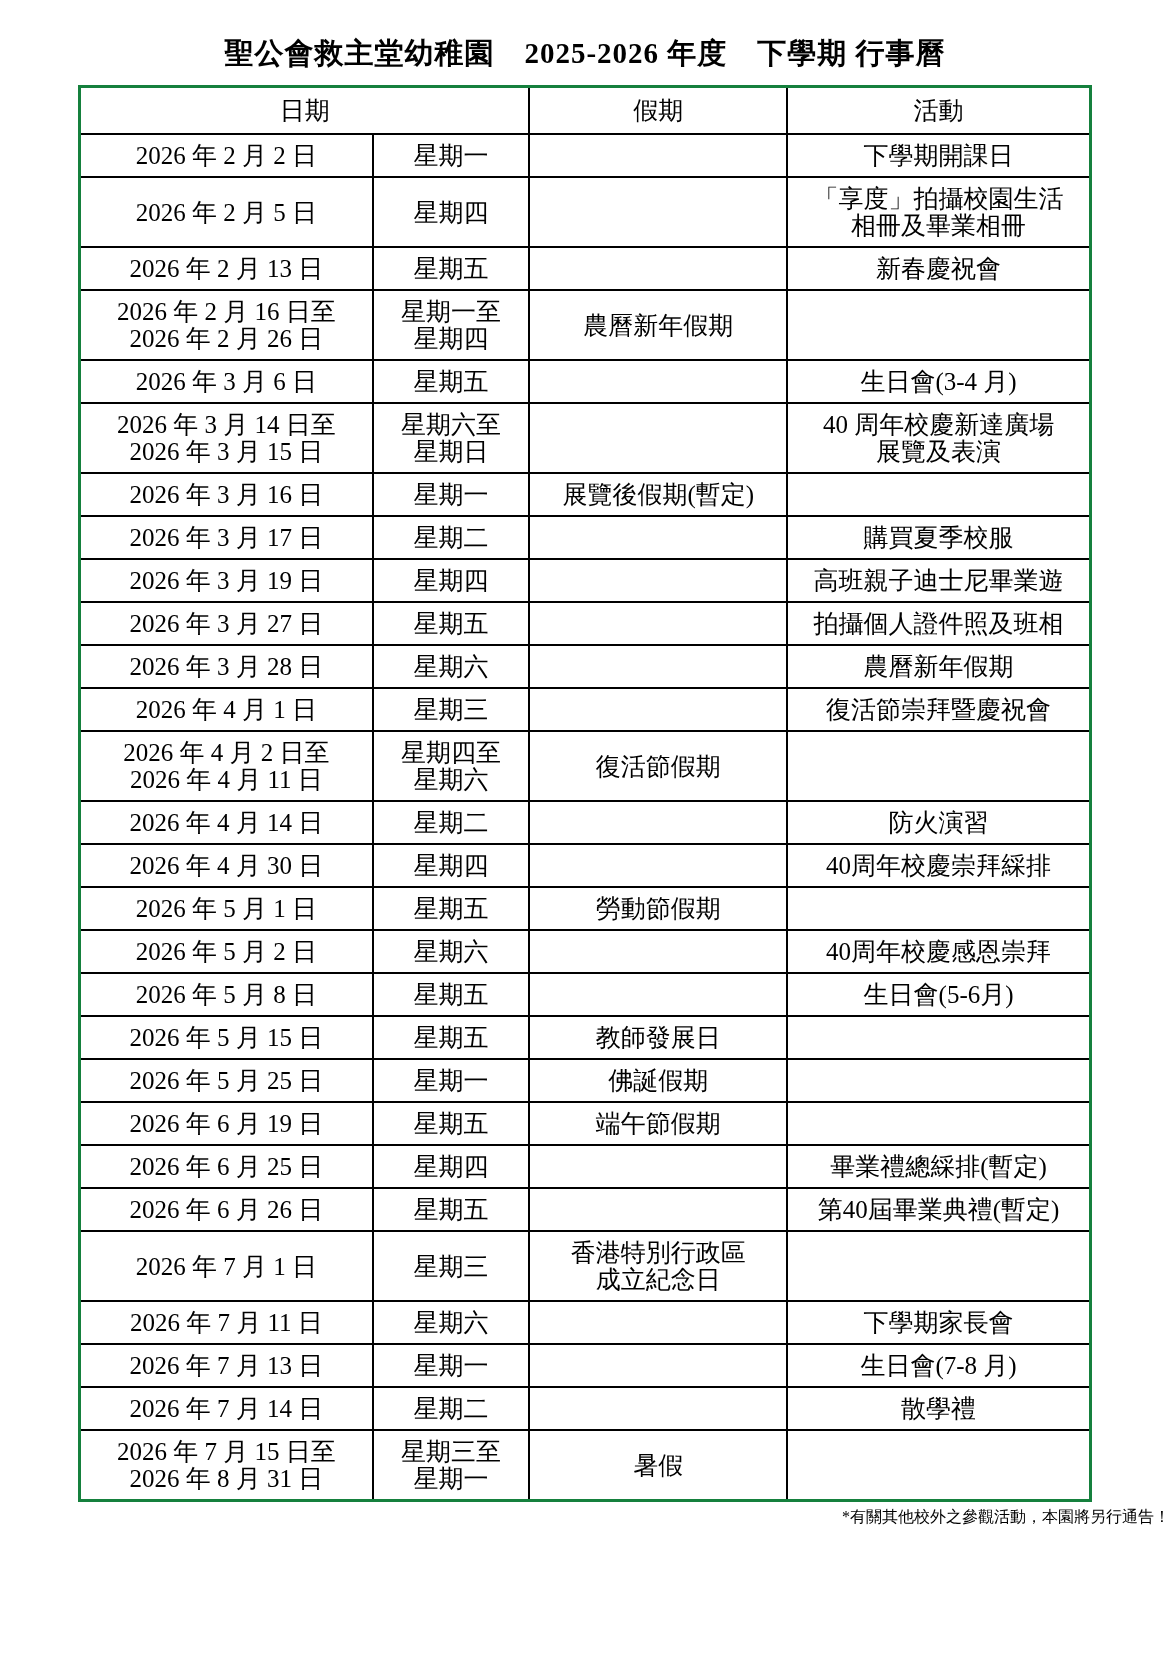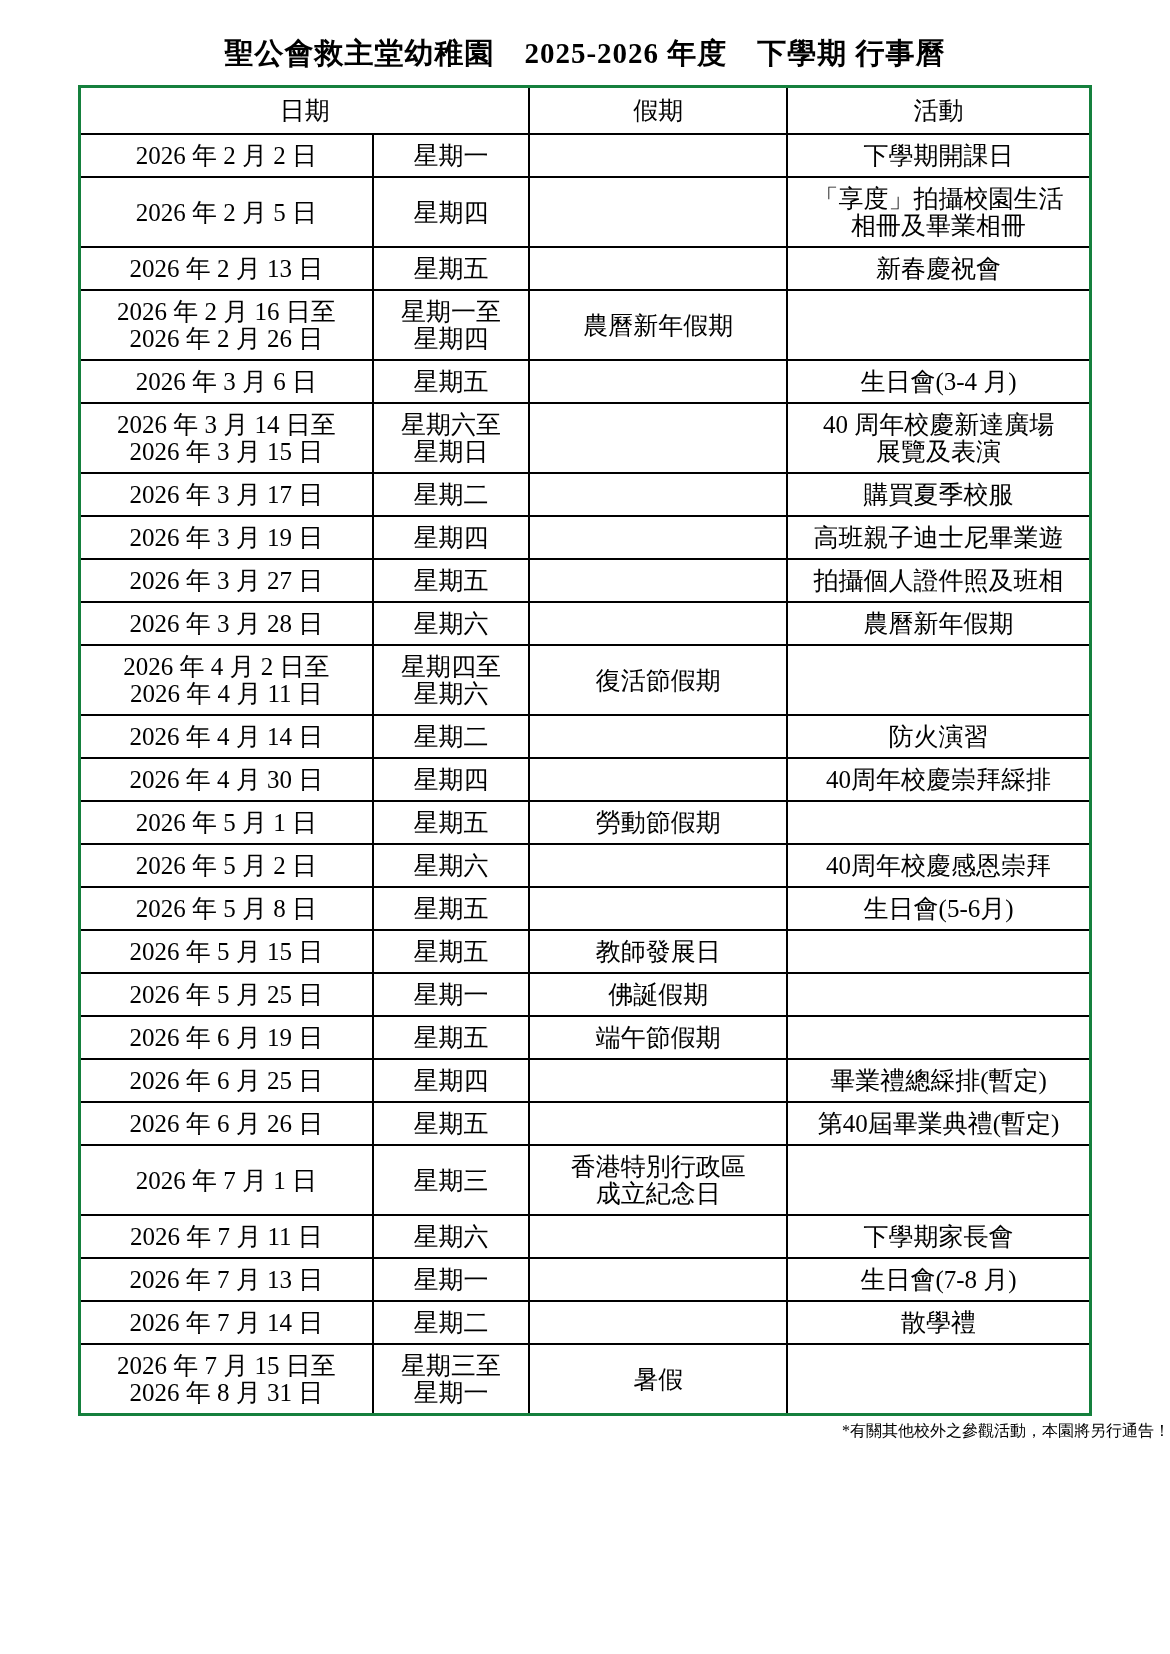--- a/index.html
+++ b/index.html
@@ -115,20 +115,26 @@
         <tr>
     <td>2026 年 3 月 14 日至
 2026 年 3 月 15 日</td>
     <td>星期六至
 星期日</td>
     <td></td>
     <td>40 周年校慶新達廣場
 展覽及表演</td>
   </tr>
         <tr>
+    <td>2026 年 3 月 16 日</td>
+    <td>星期一</td>
+    <td>展覽後假期(暫定)</td>
+    <td></td>
+  </tr>
+        <tr>
     <td>2026 年 3 月 17 日</td>
     <td>星期二</td>
     <td></td>
     <td>購買夏季校服</td>
   </tr>
         <tr>
     <td>2026 年 3 月 19 日</td>
     <td>星期四</td>
     <td></td>
     <td>高班親子迪士尼畢業遊</td>
@@ -137,20 +143,26 @@
     <td>2026 年 3 月 27 日</td>
     <td>星期五</td>
     <td></td>
     <td>拍攝個人證件照及班相</td>
   </tr>
         <tr>
     <td>2026 年 3 月 28 日</td>
     <td>星期六</td>
     <td></td>
     <td>農曆新年假期</td>
+  </tr>
+        <tr>
+    <td>2026 年 4 月 1 日</td>
+    <td>星期三</td>
+    <td></td>
+    <td>復活節崇拜暨慶祝會</td>
   </tr>
         <tr>
     <td>2026 年 4 月 2 日至
 2026 年 4 月 11 日</td>
     <td>星期四至
 星期六</td>
     <td>復活節假期</td>
     <td></td>
   </tr>
         <tr>

